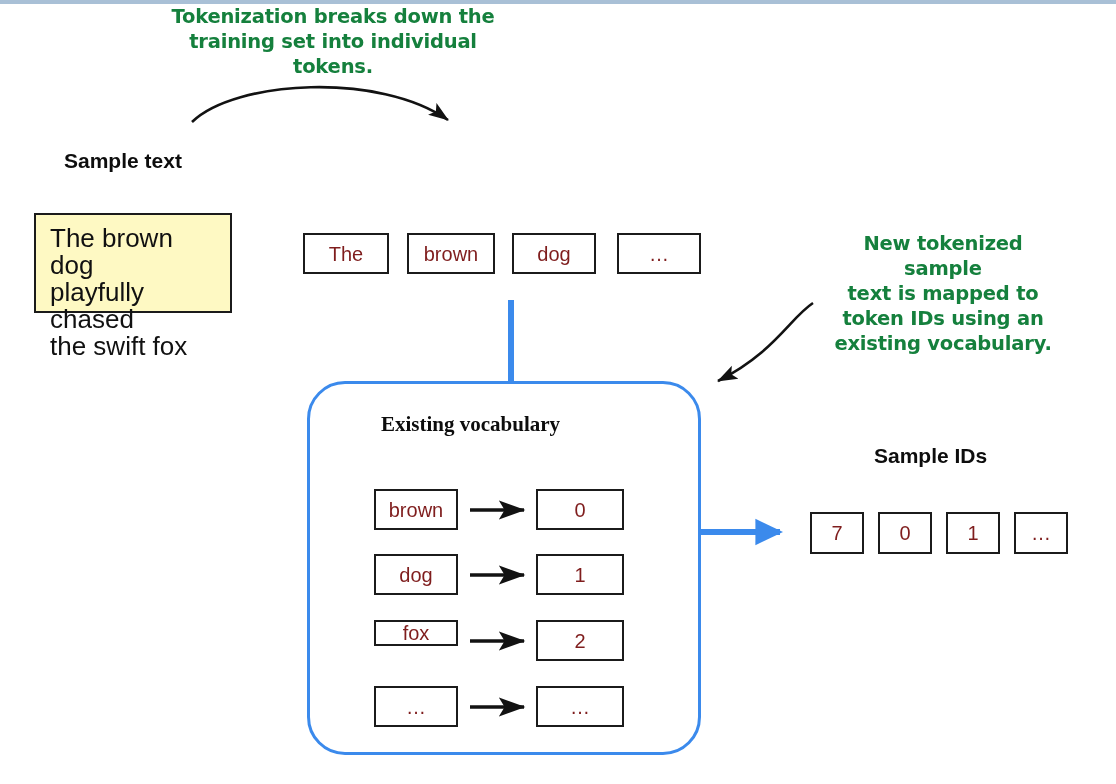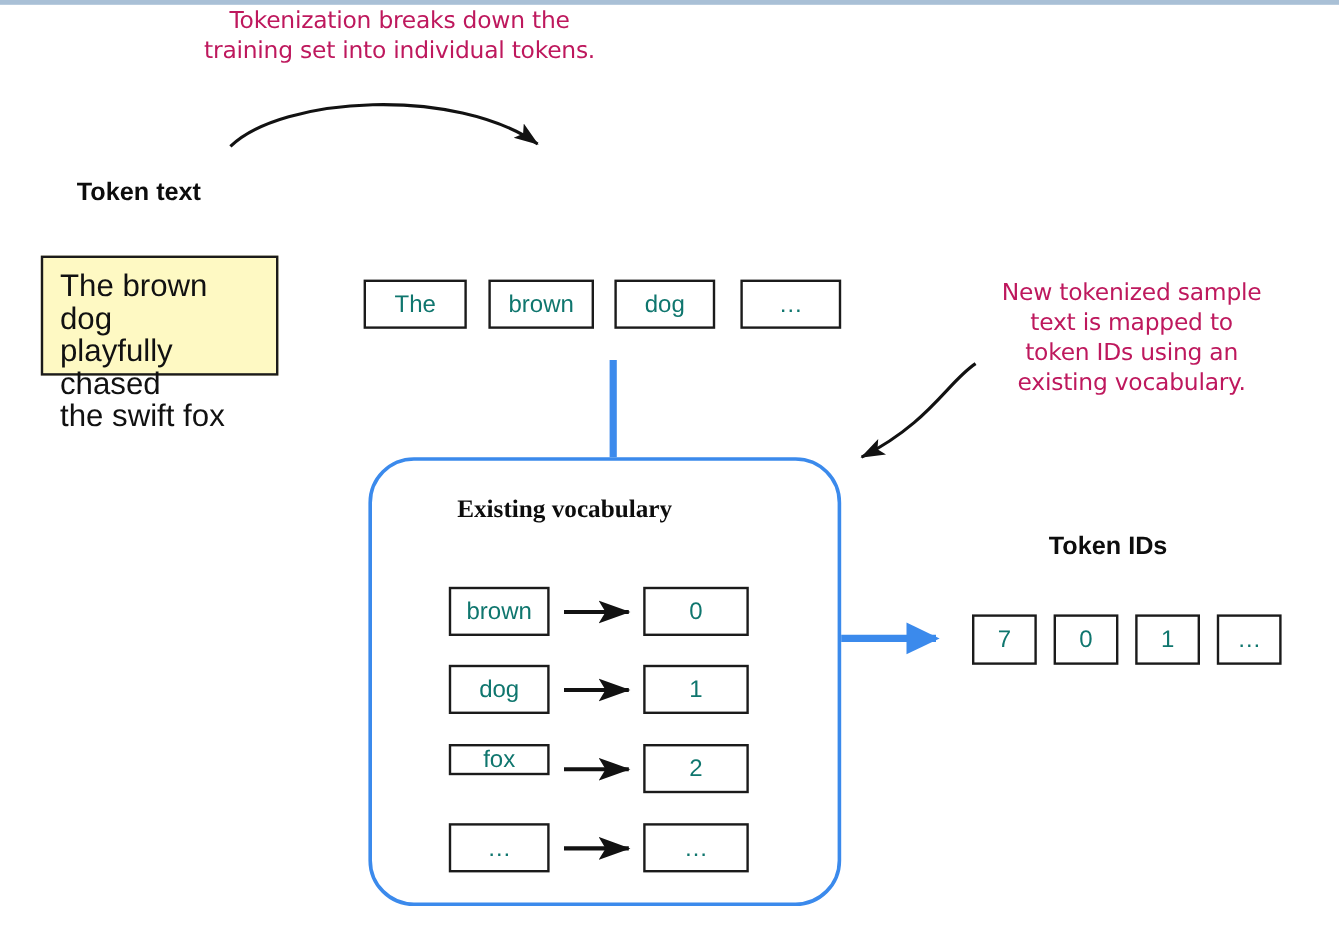--- a/index.html
+++ b/index.html
@@ -18,24 +18,24 @@
   .top-strip {
     position: absolute;
     left: 0; top: 0;
     width: 1116px; height: 4px;
     background: #a9c0d6;
   }
   
   .annot {
     position: absolute;
     font-family: "DejaVu Sans", sans-serif;
-    font-weight: normal;
+    font-weight: bold;
     font-size: 19.5px;
     line-height: 25px;
-    color: #be185d;
+    color: #15803d;
     text-align: center;
     letter-spacing: -0.2px;
     white-space: pre-line;
   }
   
   .heading {
     position: absolute;
     font-family: "Liberation Sans", sans-serif;
     font-weight: bold;
     font-size: 21px;
@@ -46,21 +46,21 @@
   .box {
     position: absolute;
     box-sizing: border-box;
     border: 2.6px solid #1b1b1b;
     background: #ffffff;
     display: flex;
     align-items: center;
     justify-content: center;
     font-family: "Liberation Sans", sans-serif;
     font-size: 20px;
-    color: #0f766e;
+    color: #7f1d1d;
     line-height: 1;
   }
   .sample-box {
     position: absolute;
     box-sizing: border-box;
     border: 2.2px solid #1b1b1b;
     background: #fef9c3;
     padding: 10px 12px 10px 14px;
     font-family: "Liberation Sans", sans-serif;
     font-size: 26px;
@@ -97,24 +97,24 @@
 </head>
 <body>
 
 <div id="canvas">
 
   <div class="top-strip"></div>
 
   <div class="annot" style="left:158px; top:4px; width:350px;">Tokenization breaks down the
 training set into individual tokens.</div>
 
-  <div class="heading" style="left:64px; top:149px;">Token text</div>
+  <div class="heading" style="left:64px; top:149px;">Sample text</div>
 
 
-  <div class="heading" style="left:874px; top:444px;">Token IDs</div>
+  <div class="heading" style="left:874px; top:444px;">Sample IDs</div>
 
   <div class="sample-box" style="left:34px; top:213px; width:198px; height:100px;">The brown dog
 playfully chased
 the swift fox</div>
 
   <div class="box" style="left:303px; top:233px; width:86px; height:41px;">The</div>
   <div class="box" style="left:407px; top:233px; width:88px; height:41px;">brown</div>
   <div class="box" style="left:512px; top:233px; width:84px; height:41px;">dog</div>
   <div class="box" style="left:617px; top:233px; width:84px; height:41px;">…</div>
 

